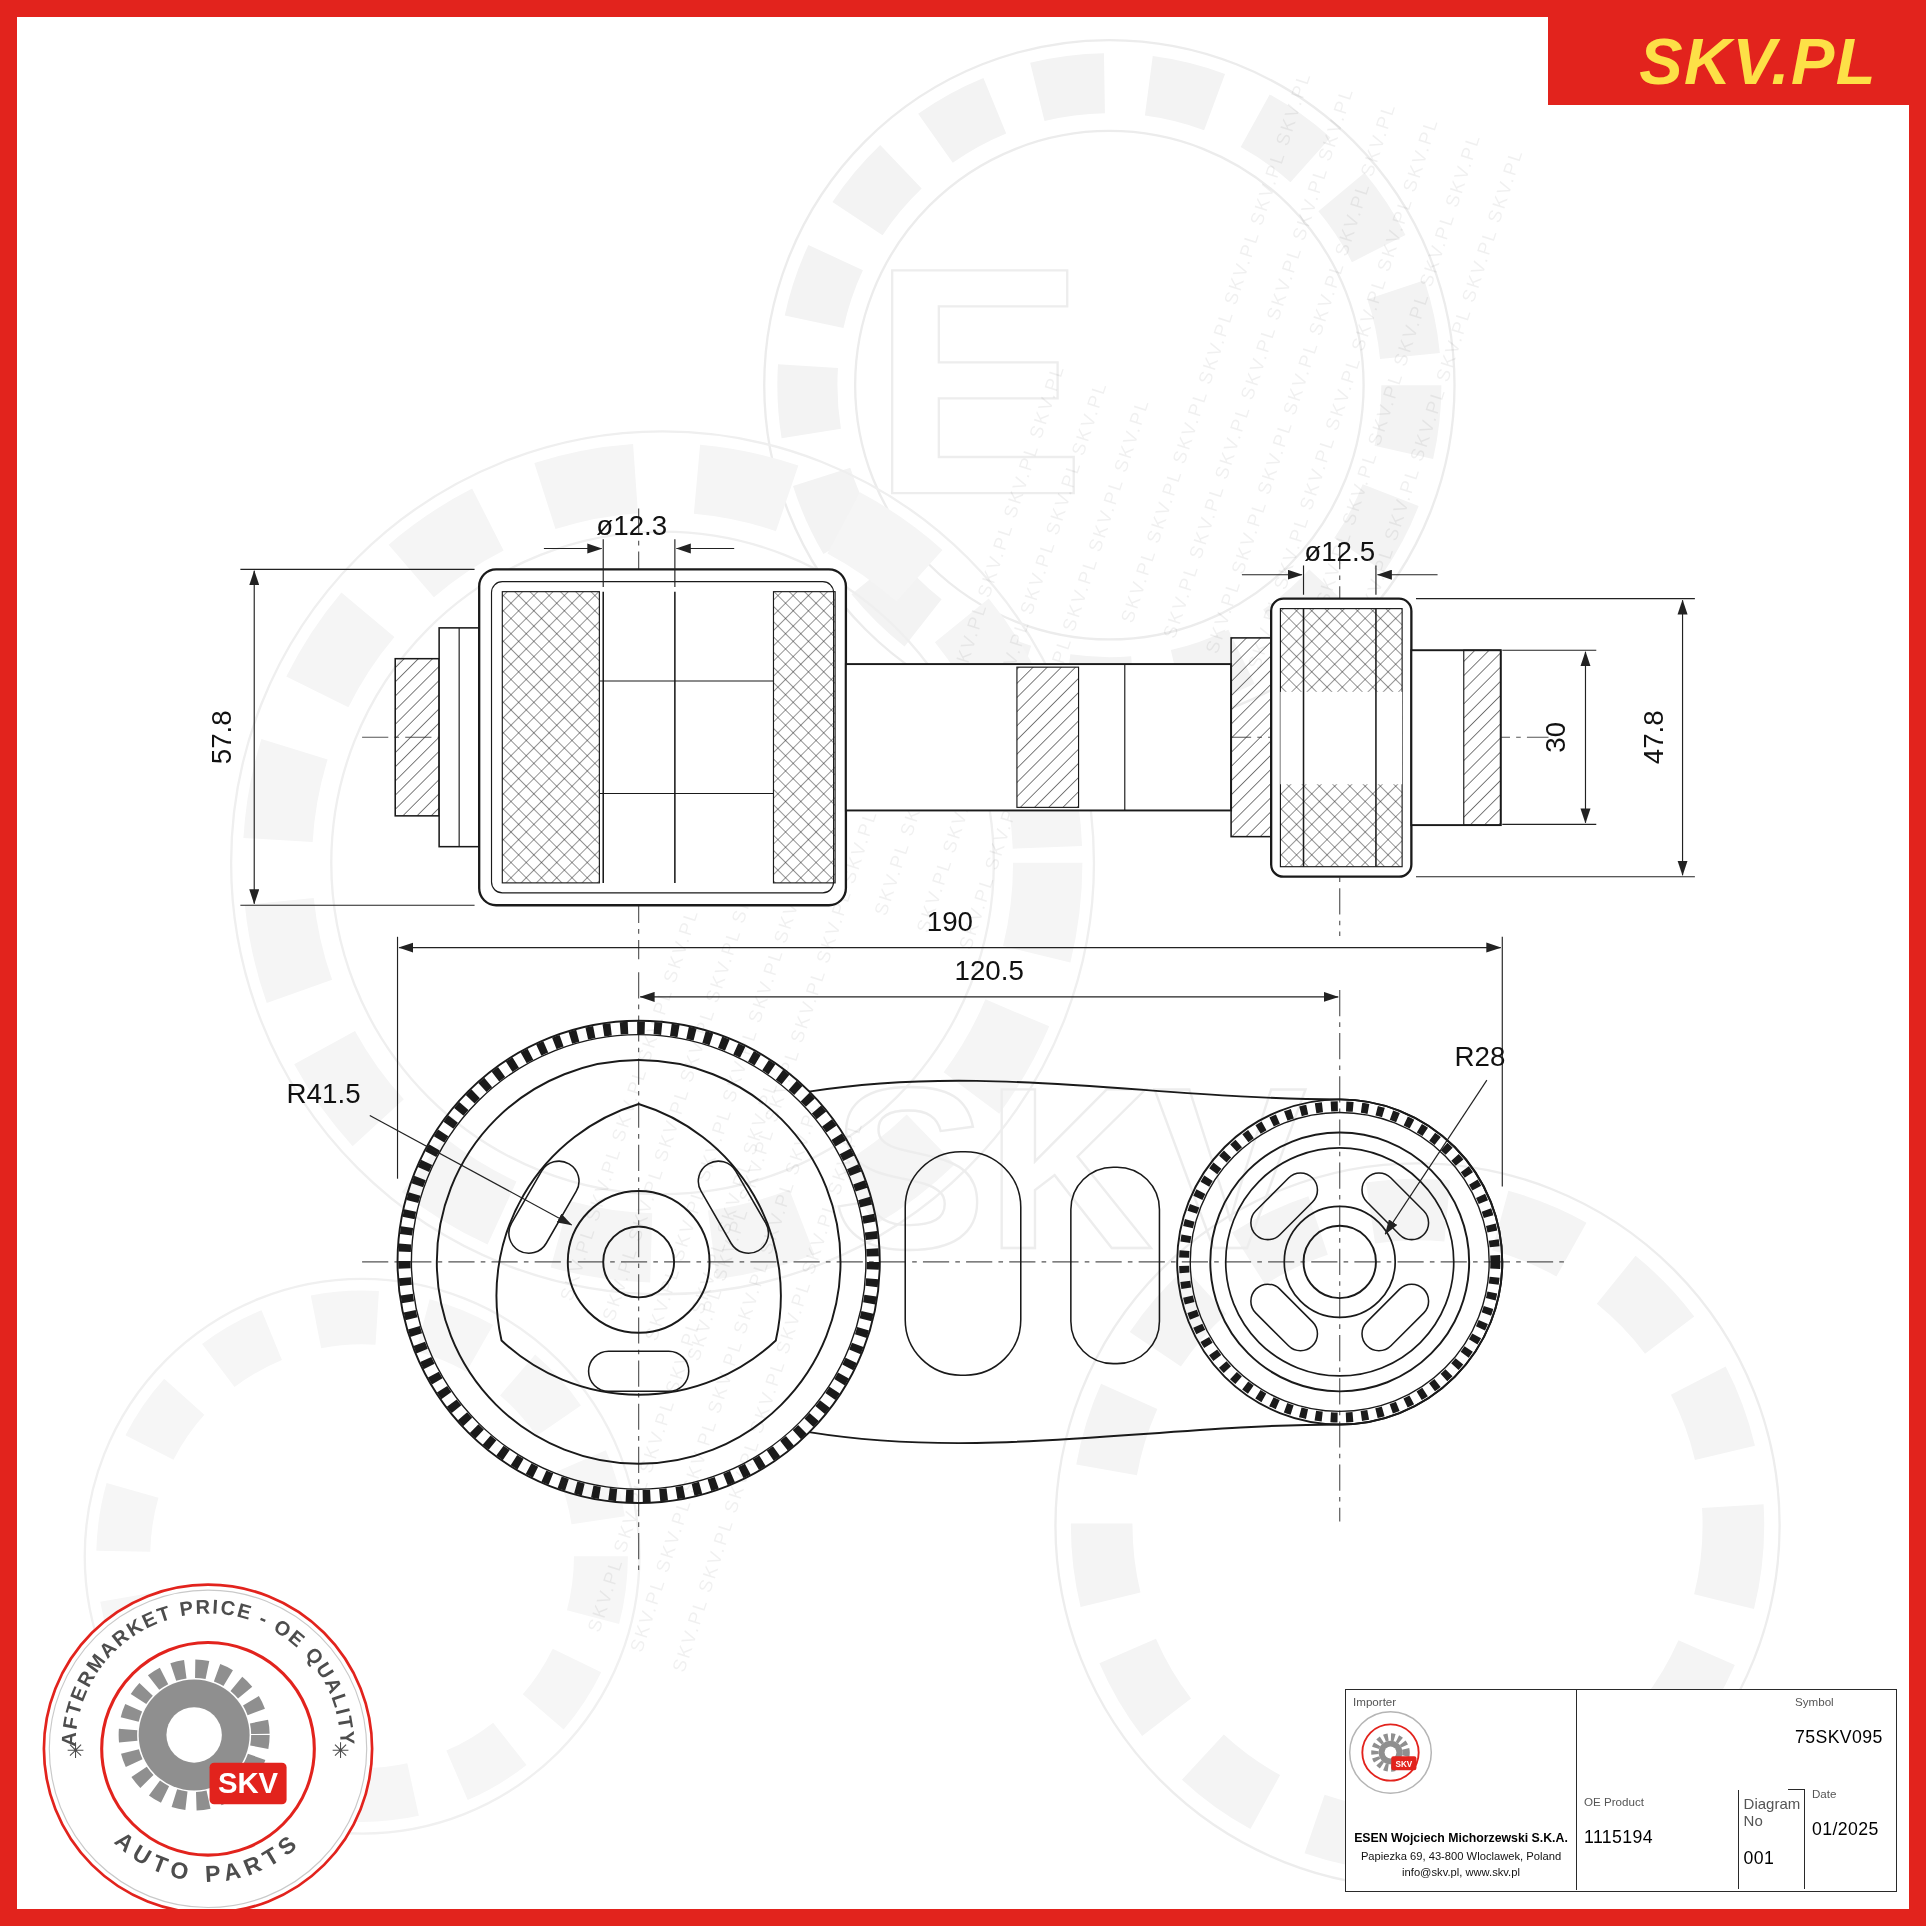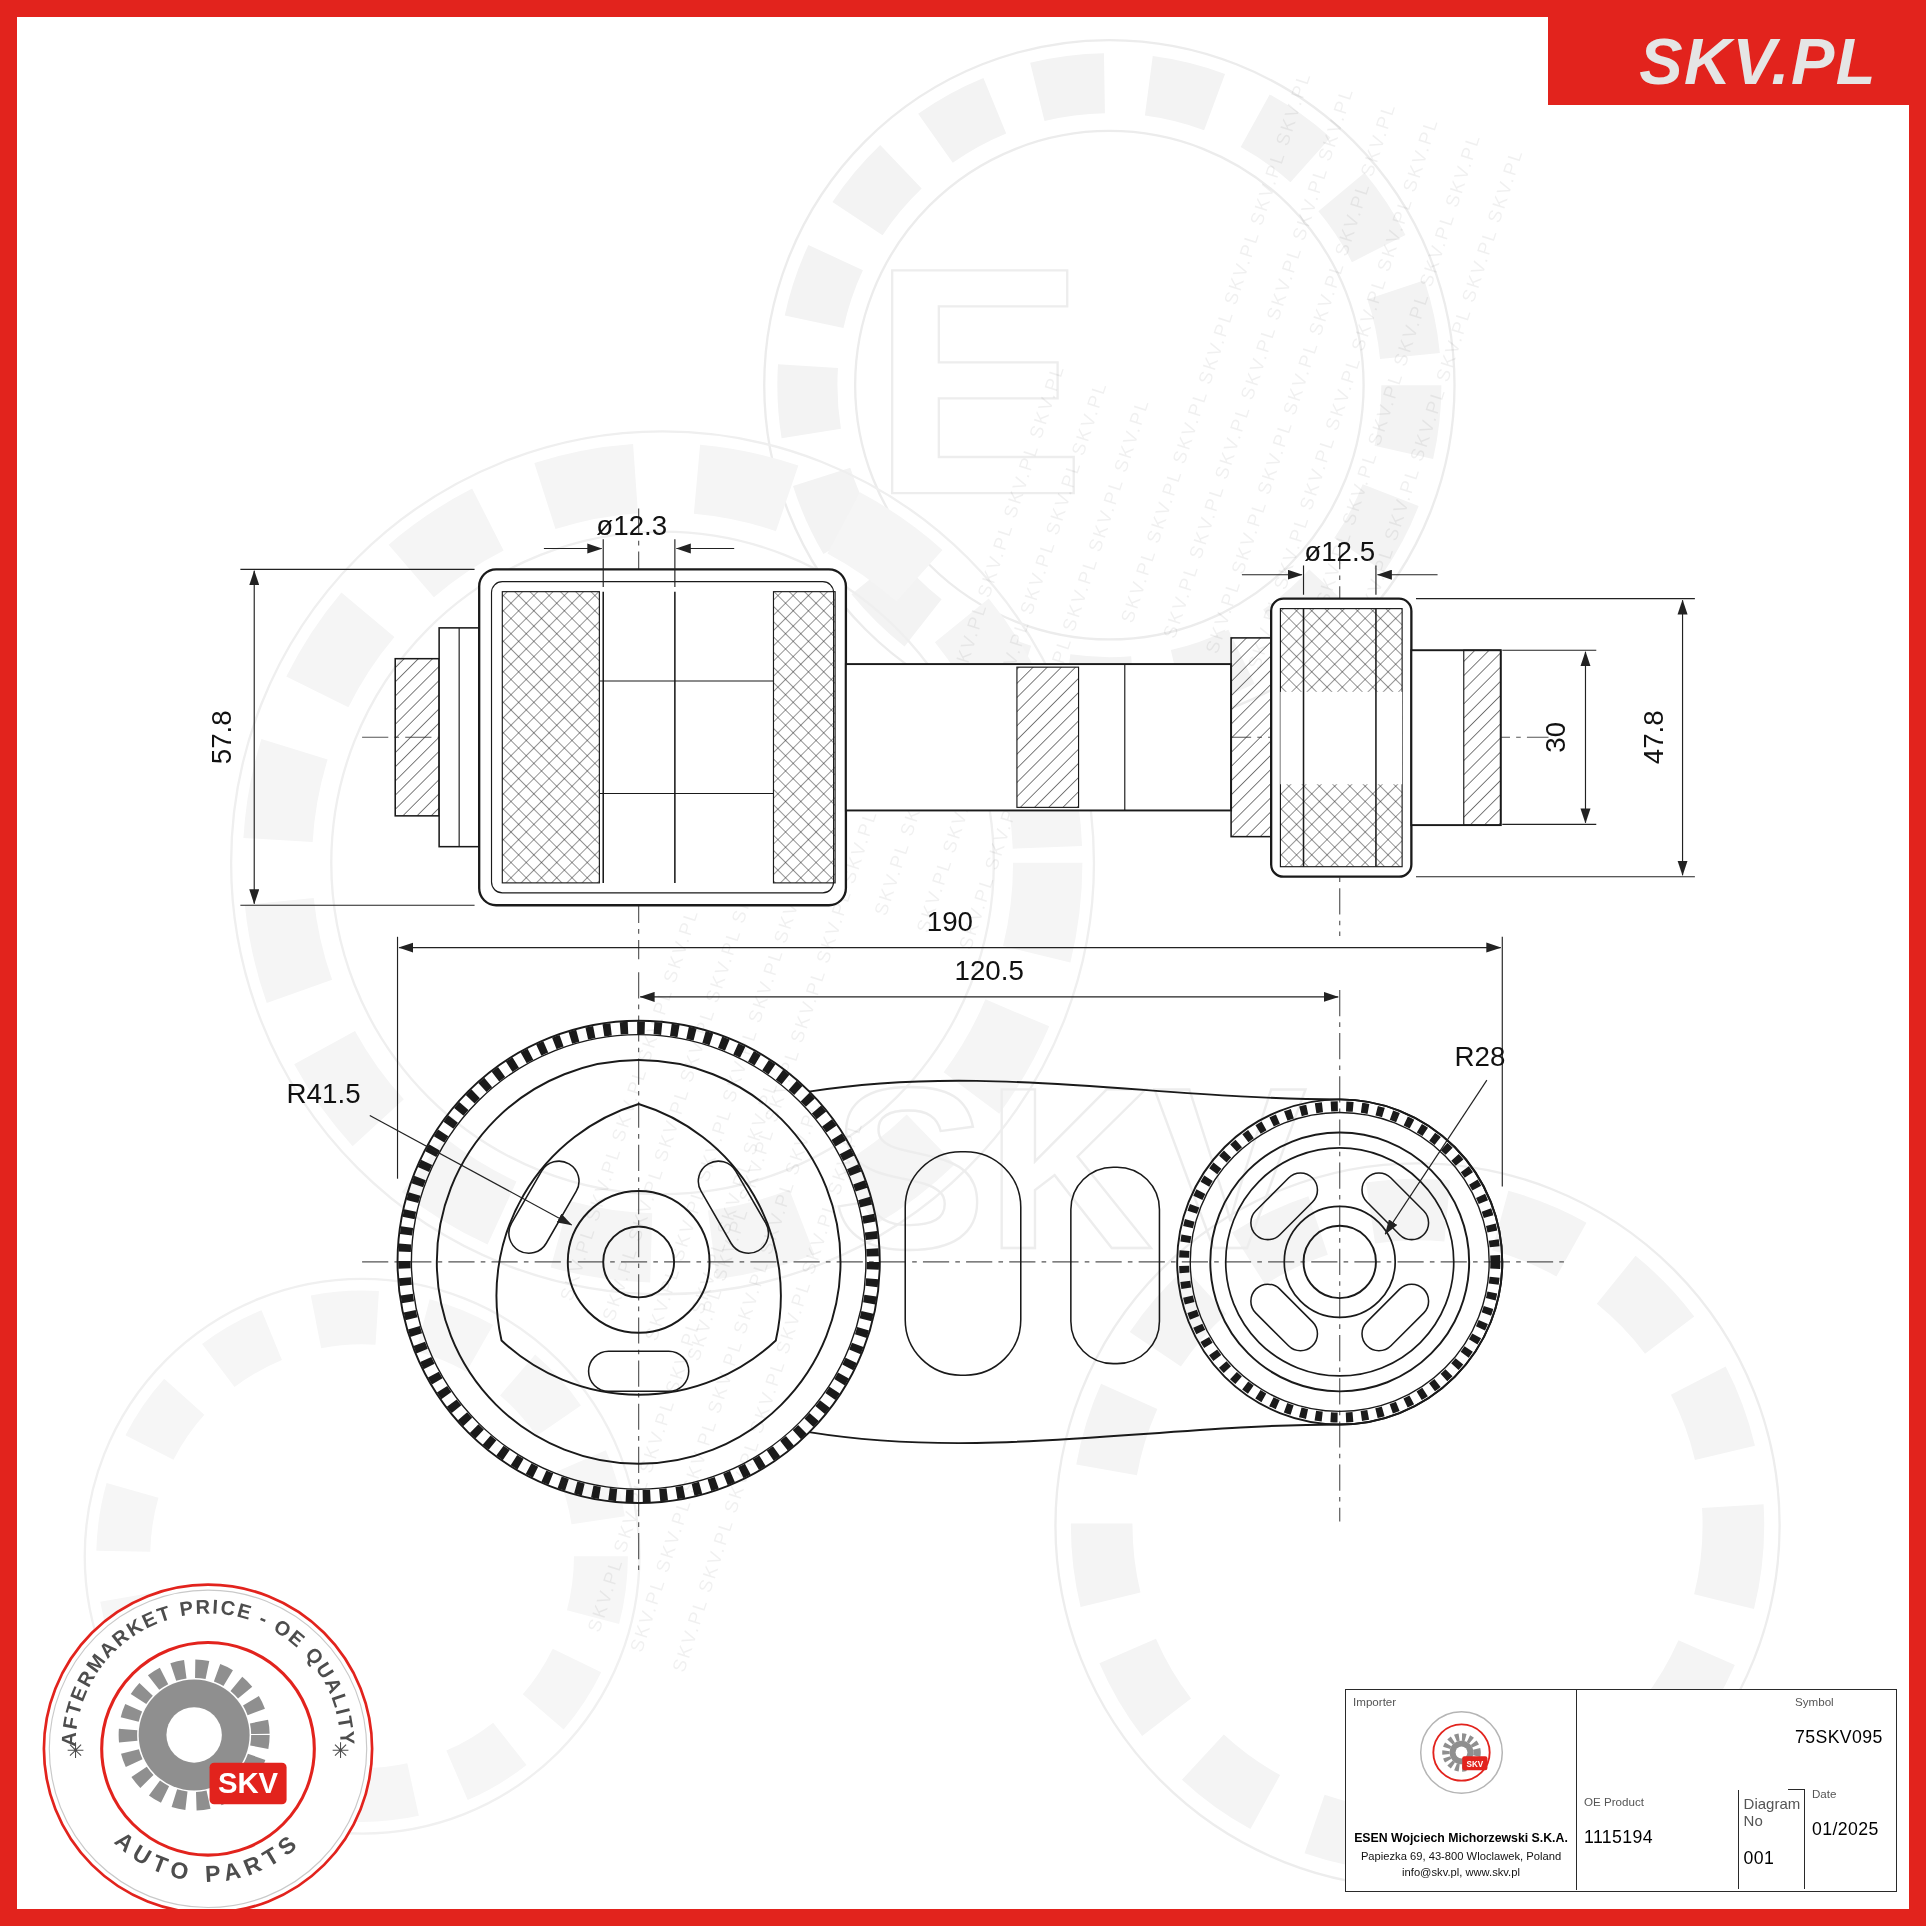--- a/index.html
+++ b/index.html
@@ -3,36 +3,36 @@
 <meta charset="utf-8">
 <style>
   *{margin:0;padding:0;box-sizing:border-box}
   :root{--accent:#e2231d;--line:#1a1a1a;--stamp-gray:#4d4d4d}
   html,body{width:1926px;height:1926px}
   body{background:#fff;font-family:"Liberation Sans",sans-serif;position:relative;overflow:hidden}
   .sheet-svg{position:absolute;inset:0;z-index:5}
   .frame{position:absolute;inset:0;border:17px solid var(--accent);z-index:40;pointer-events:none}
   .banner{position:absolute;top:17px;right:17px;width:361px;height:88px;background:var(--accent);z-index:45;
           display:flex;align-items:center;justify-content:flex-end;padding-right:32px}
-  .banner span{color:#e5e5e5;font-size:65px;font-weight:bold;font-style:italic;letter-spacing:1.5px}
+  .banner span{color:#fde047;font-size:65px;font-weight:bold;font-style:italic;letter-spacing:1.5px}
   svg text{font-family:"Liberation Sans",sans-serif}
   .dim-text{font-size:36px;fill:#111;stroke:none}
   .wm-tile{font-size:24px;fill:rgba(0,0,0,0.06);stroke:none;letter-spacing:3px}
   .wm-big{stroke:#ededed;fill:none;stroke-width:3px;font-weight:bold}
   .stamp-arc{font-size:26px;font-weight:bold;letter-spacing:2.5px;fill:var(--stamp-gray);stroke:none}
   .stamp-arc-b{font-size:30px;font-weight:bold;letter-spacing:8px;fill:var(--stamp-gray);stroke:none}
   .stamp-star{font-size:28px;fill:var(--stamp-gray);stroke:none}
   .stamp-skv{font-size:38px;font-weight:bold;fill:#fff;stroke:none}
   .logo-skv-text{font-size:11px;font-weight:bold;fill:#fff;stroke:none}
 
   .title-block{position:absolute;left:1345px;top:1689px;width:552px;height:203px;border:1.5px solid #2a2a2a;background:#fff;z-index:30}
   .tb-cell{position:absolute;background:#fff;overflow:hidden}
   .tb-label{font-size:11.6px;color:#555;padding:5.4px 0 0 7px}
   .tb-value{font-size:17.7px;color:#000;padding:18.5px 0 0 7px;letter-spacing:0.4px}
-  .cell-importer{left:0;top:0;width:231px;height:200px;border-right:1.5px solid #2a2a2a;display:flex;flex-direction:column;align-items:center}
+  .cell-importer{left:0;top:0;width:231px;height:200px;border-right:1.5px solid #2a2a2a;display:flex;flex-direction:column;align-items:flex-start}
   .cell-importer .tb-label{align-self:flex-start}
   .cell-product{left:231px;top:0;width:211px;height:100px;border-right:1.5px solid #2a2a2a;border-bottom:1.5px solid #2a2a2a}
   .cell-symbol{left:442px;top:0;width:107px;height:100px;border-bottom:1.5px solid #2a2a2a}
   .cell-oe{left:231px;top:100px;width:162px;height:99px;border-right:1.5px solid #2a2a2a}
   .cell-diagram{left:393px;top:100px;width:66px;height:99px;border-right:1.5px solid #2a2a2a}
   .cell-diagram .tb-label{font-size:15px;padding-left:4.6px}
   .cell-diagram .tb-value{padding-left:4.6px}
   .cell-date{left:459px;top:92px;width:90px;height:99px}
   .mini-logo{margin-top:0px}
   .tb-company{margin-top:auto;margin-bottom:10px;text-align:center;width:100%}

